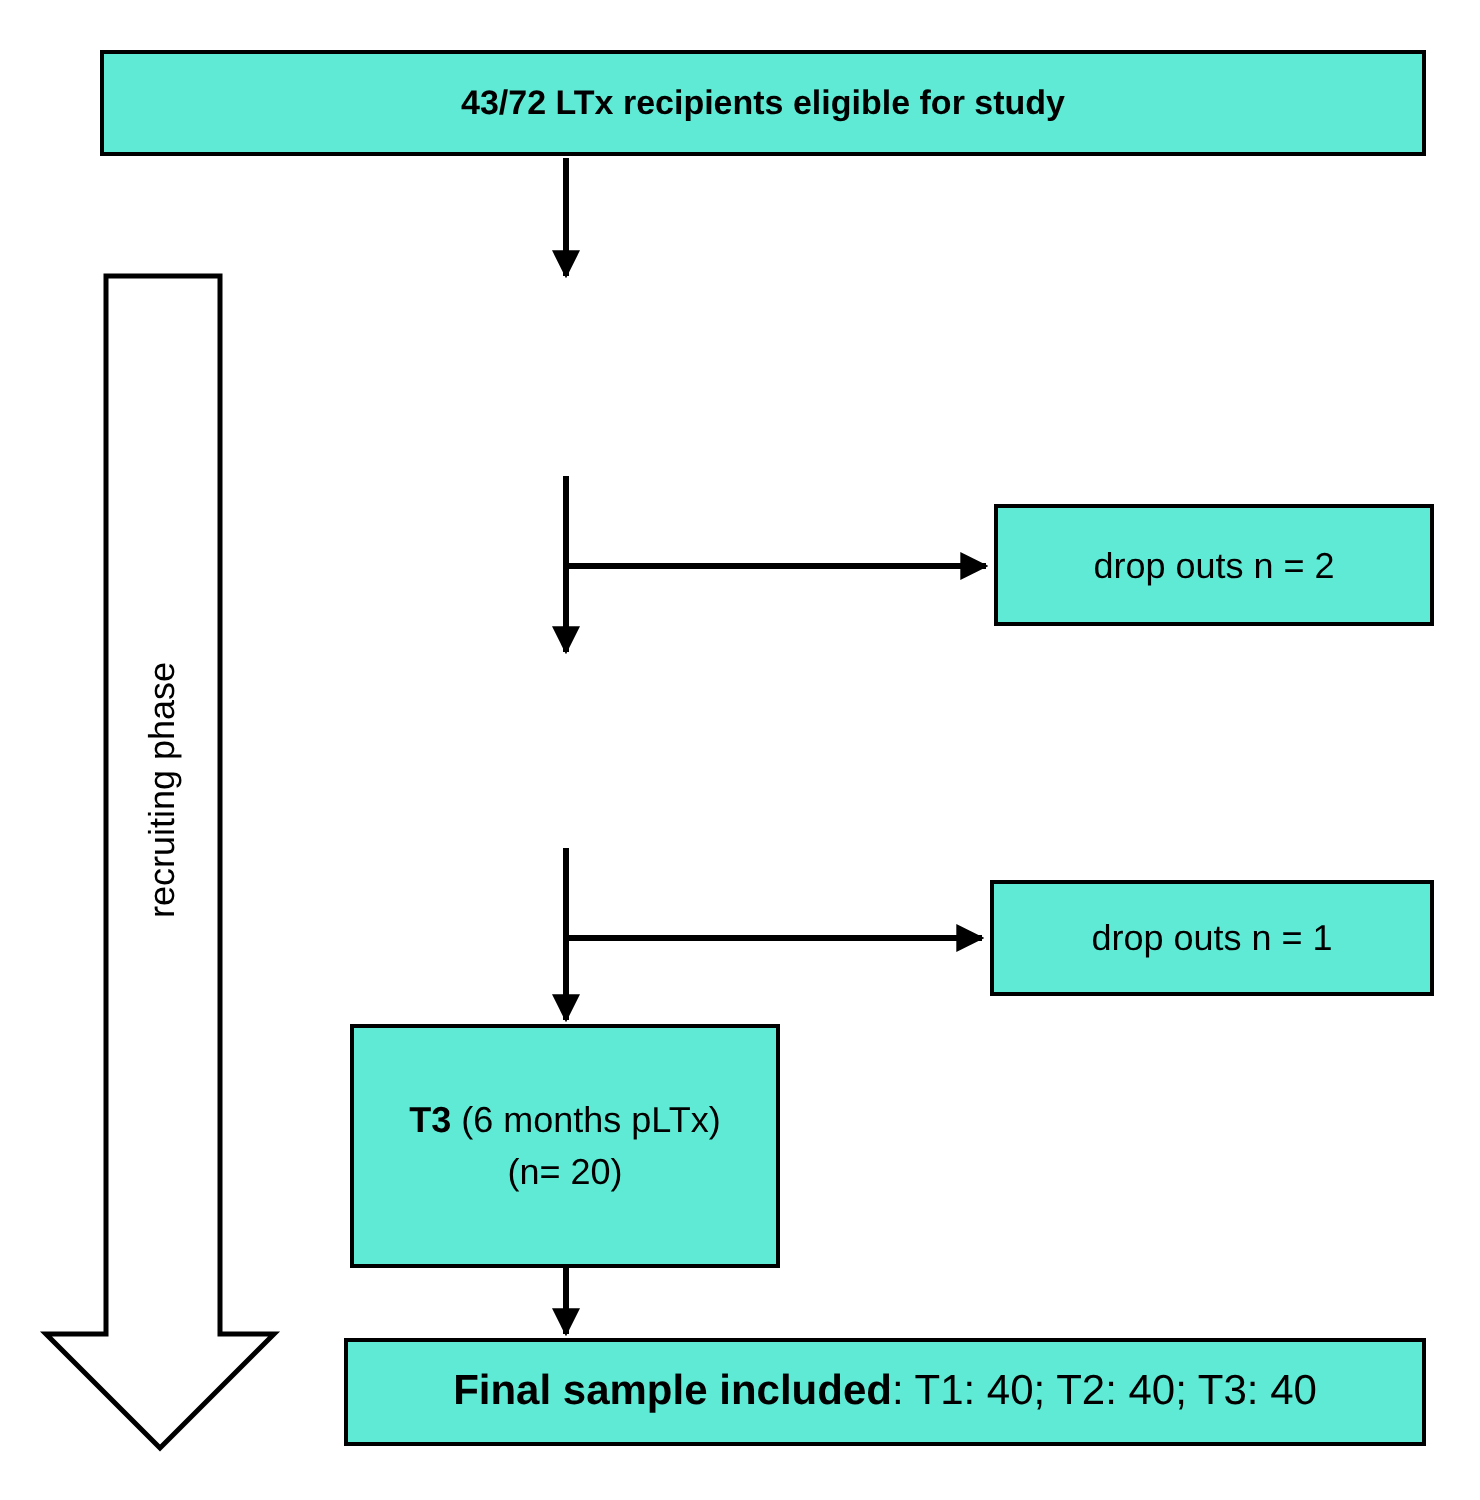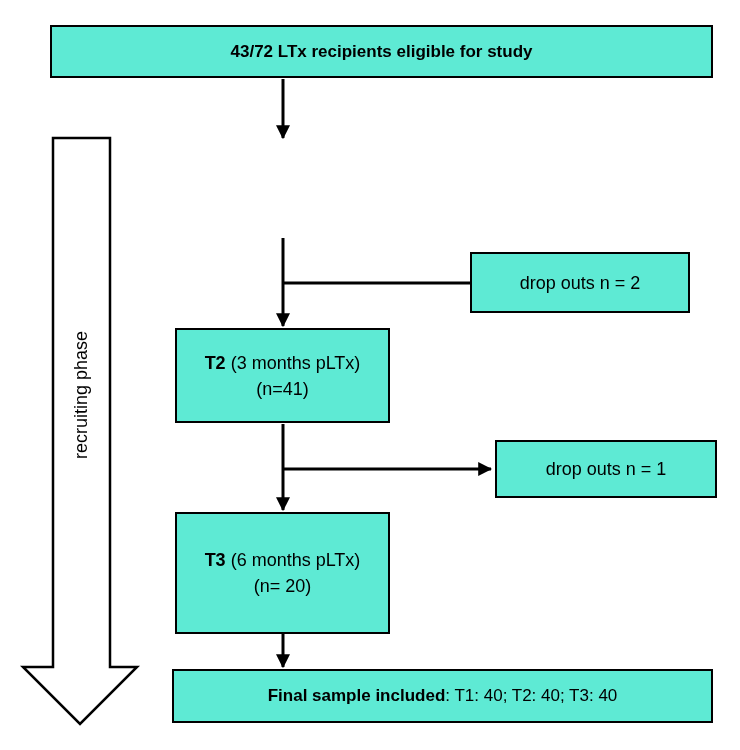--- a/index.html
+++ b/index.html
@@ -33,21 +33,21 @@
     display: flex;
     flex-direction: column;
     align-items: center;
     justify-content: center;
     text-align: center;
     font-size: 18px;
     line-height: 26px;
   }
   .b { font-weight: bold; }
   .header-box { font-weight: bold; font-size: 17px; }
-  .final-box { font-size: 17px; }
+  .final-box { font-size: 21px; }
   .vtext {
     position: absolute;
     left: -9px;
     top: 384px;
     width: 180px;
     height: 22px;
     display: flex;
     align-items: center;
     justify-content: center;
     transform: rotate(-90deg);
@@ -83,28 +83,24 @@
     <line x1="283" y1="608" x2="283" y2="667" stroke="#000000" stroke-width="3" marker-end="url(#ah)"></line>
   </svg>
 
   <div class="vtext">recruiting phase</div>
 
   <div class="box header-box" style="left:50px; top:25px; width:663px; height:53px;">
     <span>43/72 LTx recipients eligible for study</span>
   </div>
 
 
-  <div class="box" style="left:470px; top:252px; width:220px; height:61px;">
+  <div class="box" style="left:497px; top:252px; width:220px; height:61px;">
     <span>drop outs n = 2</span>
   </div>
 
-  <div class="box" style="left:175px; top:328px; width:215px; height:95px;">
-    <div><span class="b">T2</span><span> (3 months pLTx)</span></div>
-    <div>(n=41)</div>
-  </div>
 
   <div class="box" style="left:495px; top:440px; width:222px; height:58px;">
     <span>drop outs n = 1</span>
   </div>
 
   <div class="box" style="left:175px; top:512px; width:215px; height:122px;">
     <div><span class="b">T3</span><span> (6 months pLTx)</span></div>
     <div>(n= 20)</div>
   </div>
 

